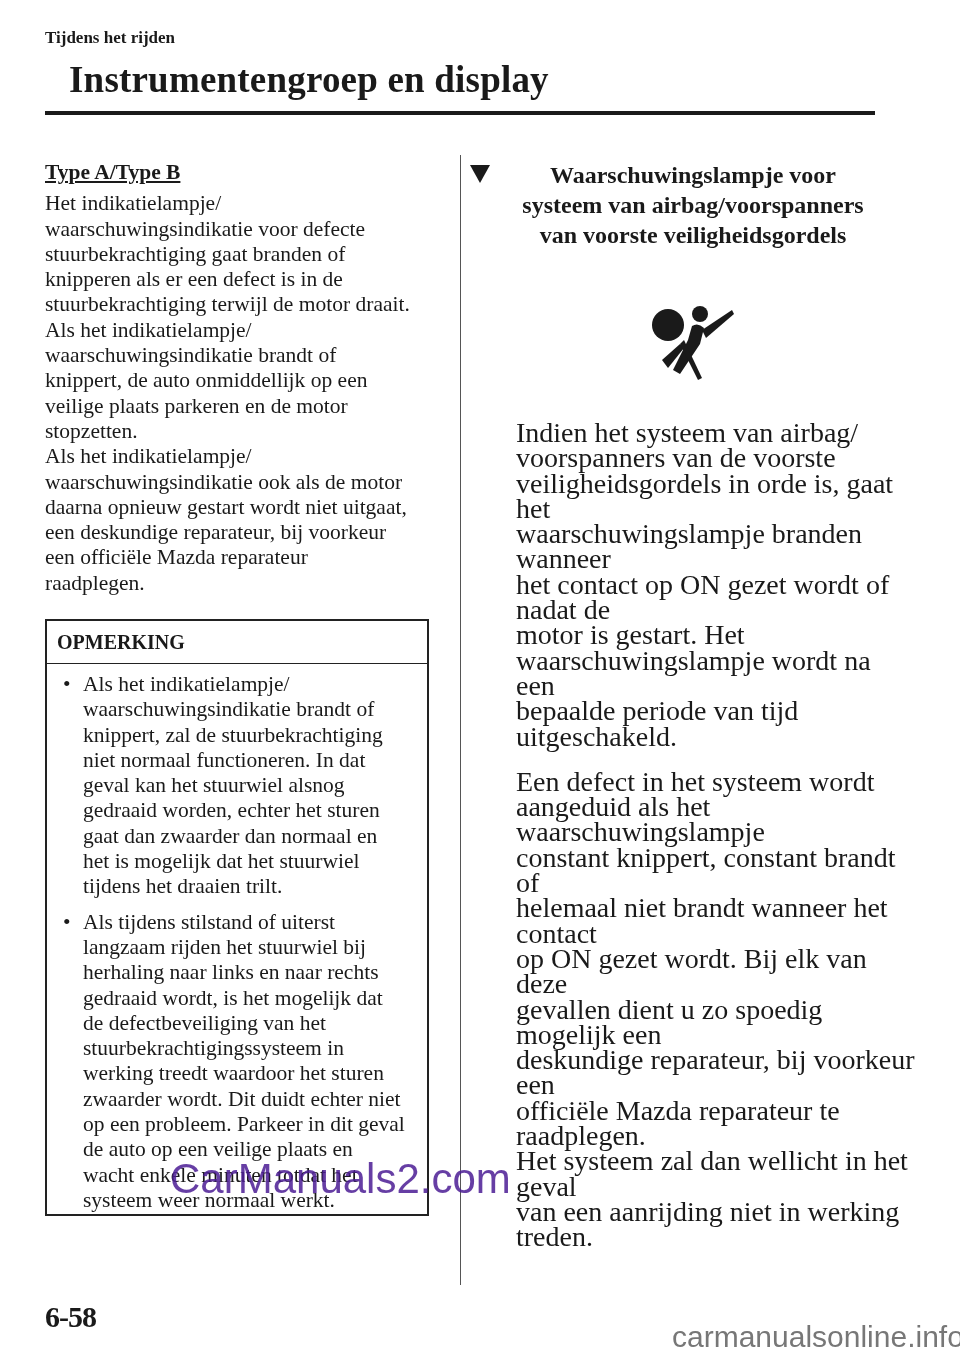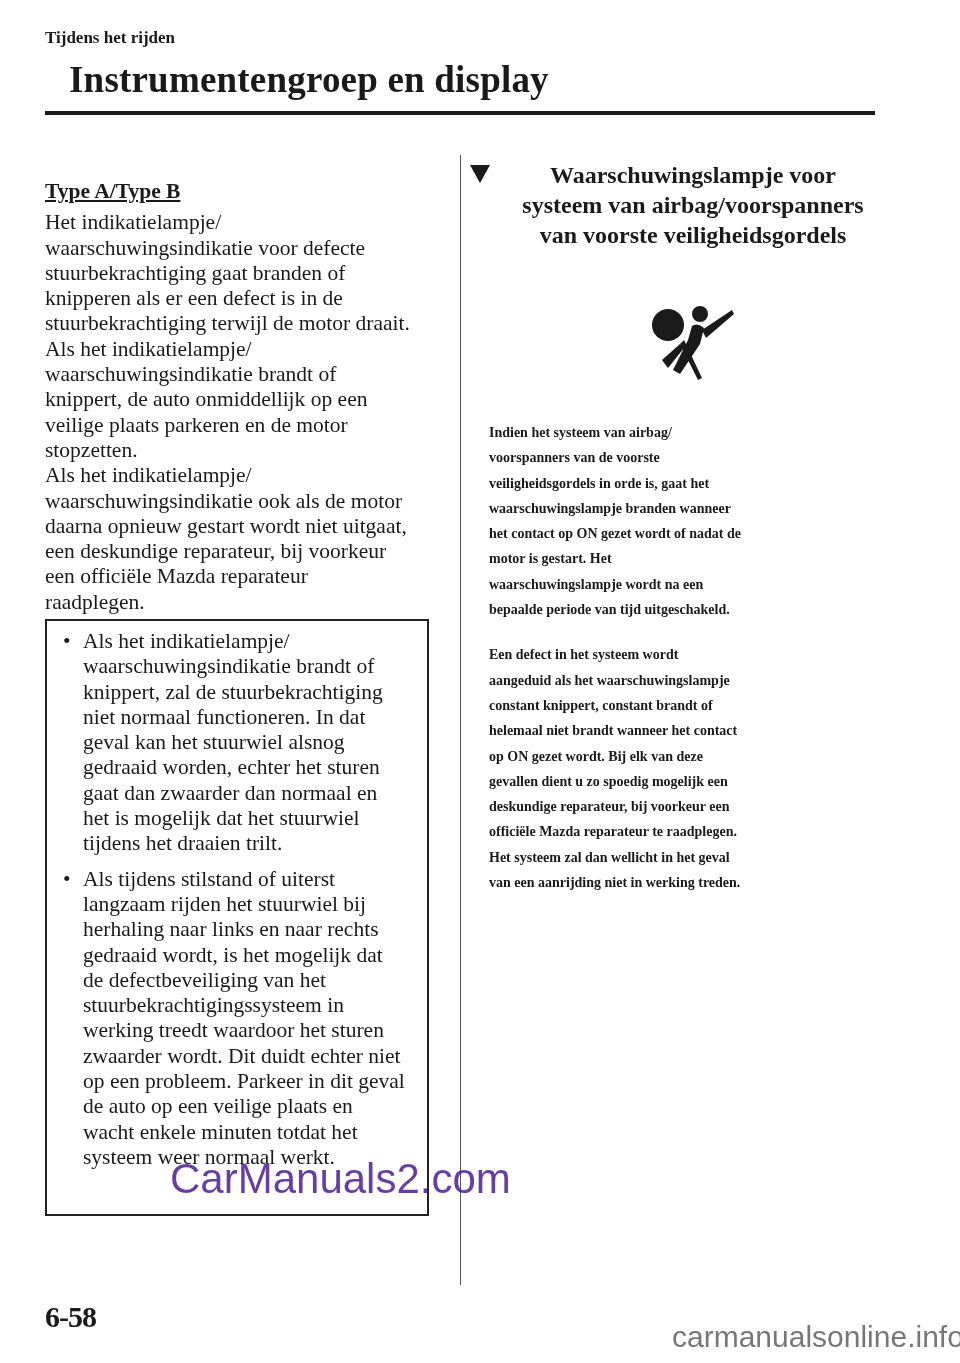--- a/index.html
+++ b/index.html
@@ -2,34 +2,34 @@
 <html><head>
 <meta charset="utf-8">
 <style>
   html, body { margin: 0; padding: 0; background: #ffffff; }
   body { width: 960px; height: 1363px; position: relative; overflow: hidden;
          font-family: "Liberation Serif", "DejaVu Serif", serif; color: #1a1a1a; }
   .running-head { position: absolute; left: 45px; top: 28px; font-size: 17px; font-weight: bold; }
   .chapter-title { position: absolute; left: 45px; top: 58px; font-size: 37px; font-weight: bold; letter-spacing: 0.2px; margin-left: 24px; }
   .head-rule { position: absolute; left: 45px; top: 111px; width: 830px; height: 4px; background: #1a1a1a; }
   .col-divider { position: absolute; left: 460px; top: 155px; width: 1px; height: 1130px; background: #555; }
-  .col { position: absolute; font-size: 21.5px; line-height: 25.3px; margin-top: 19px; }
+  .col { position: absolute; font-size: 21.5px; line-height: 25.3px; }
   .col-left { left: 45px; top: 160px; width: 400px; }
   .subhead { font-weight: bold; text-decoration: underline; font-size: 21.5px; margin-bottom: 6px; }
   .para { margin: 0; white-space: pre-line; }
   .note-box { position: absolute; left: 45px; top: 619px; width: 384px; height: 597px; border: 2px solid #222; box-sizing: border-box; }
   .note-title { height: 42px; border-bottom: 1.5px solid #222; font-weight: bold; font-size: 20px; padding-left: 10px; line-height: 42px; }
   .note-list { list-style: none; margin: 0; padding: 8px 6px 0 14px; font-size: 21.5px; line-height: 25.3px; }
   .note-list li { position: relative; padding-left: 22px; white-space: pre-line; margin-bottom: 10px; }
   .bullet { position: absolute; left: 2px; top: 0; }
   .section-head { position: absolute; left: 470px; top: 160px; width: 420px; font-weight: bold; font-size: 24px; line-height: 30px; }
   .tri { position: absolute; left: 0; top: 5px; width: 0; height: 0; border-left: 10px solid transparent; border-right: 10px solid transparent; border-top: 18px solid #1a1a1a; }
   .section-head-text { display: block; margin-left: 26px; white-space: pre-line; text-align: center; }
   .airbag-icon { position: absolute; left: 640px; top: 300px; width: 100px; height: 80px; }
-  .right-text { position: absolute; left: 489px; top: 420px; width: 400px; font-size: 14px; line-height: 25.3px; font-weight: bold; }
+  .right-text { position: absolute; left: 516px; top: 420px; width: 400px; font-size: 28px; line-height: 25.3px; }
   .right-text p { margin: 0 0 20px 0; white-space: pre-line; }
   .page-number { position: absolute; left: 45px; top: 1300px; font-size: 30px; font-weight: bold; letter-spacing: -1px; }
   .watermark-1 { position: absolute; left: 170px; top: 1155px; font-family: "Liberation Sans", sans-serif; font-size: 42px; color: #4c1d95; opacity: 0.85; }
   .watermark-2 { position: absolute; left: 672px; top: 1320px; font-family: "Liberation Sans", sans-serif; font-size: 30px; color: #777; }
 </style>
 </head>
 <body>
 
 <div class="running-head">Tijdens het rijden</div>
 <div class="chapter-title">Instrumentengroep en display</div>
@@ -50,20 +50,21 @@
 stopzetten.
 Als het indikatielampje/
 waarschuwingsindikatie ook als de motor
 daarna opnieuw gestart wordt niet uitgaat,
 een deskundige reparateur, bij voorkeur
 een officiële Mazda reparateur
 raadplegen.</p>
 </div>
 
 <div class="note-box">
+  <div class="note-title">OPMERKING</div>
   <ul class="note-list">
     <li><span class="bullet">•</span><span>Als het indikatielampje/
 waarschuwingsindikatie brandt of
 knippert, zal de stuurbekrachtiging
 niet normaal functioneren. In dat
 geval kan het stuurwiel alsnog
 gedraaid worden, echter het sturen
 gaat dan zwaarder dan normaal en
 het is mogelijk dat het stuurwiel
 tijdens het draaien trilt.</span></li>

